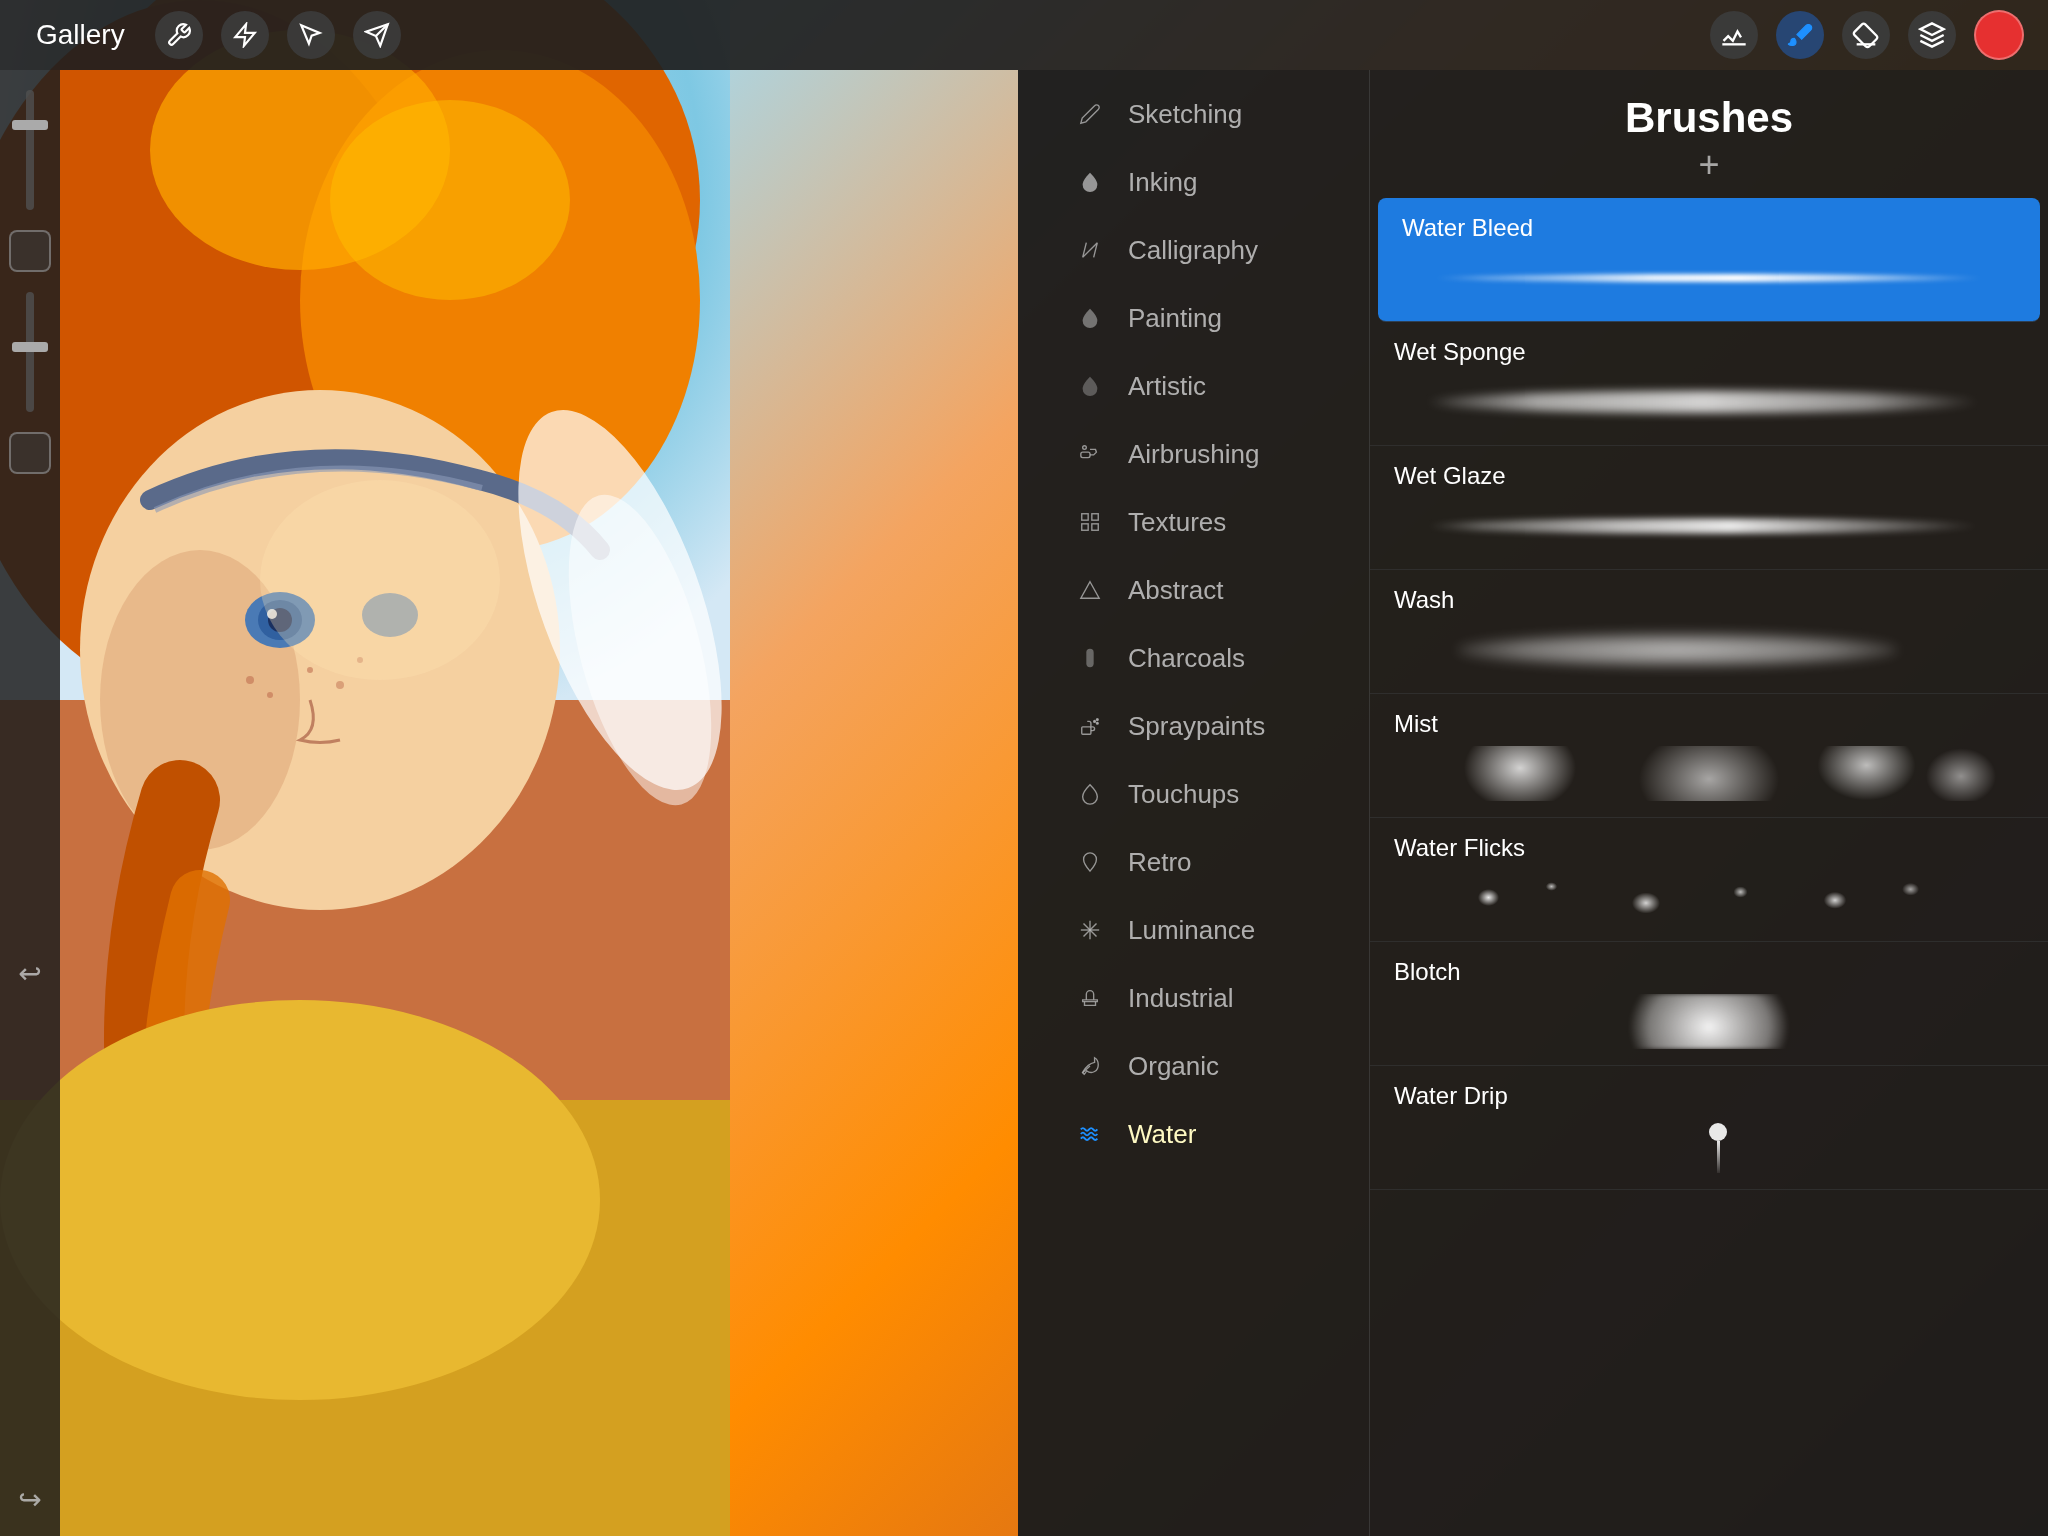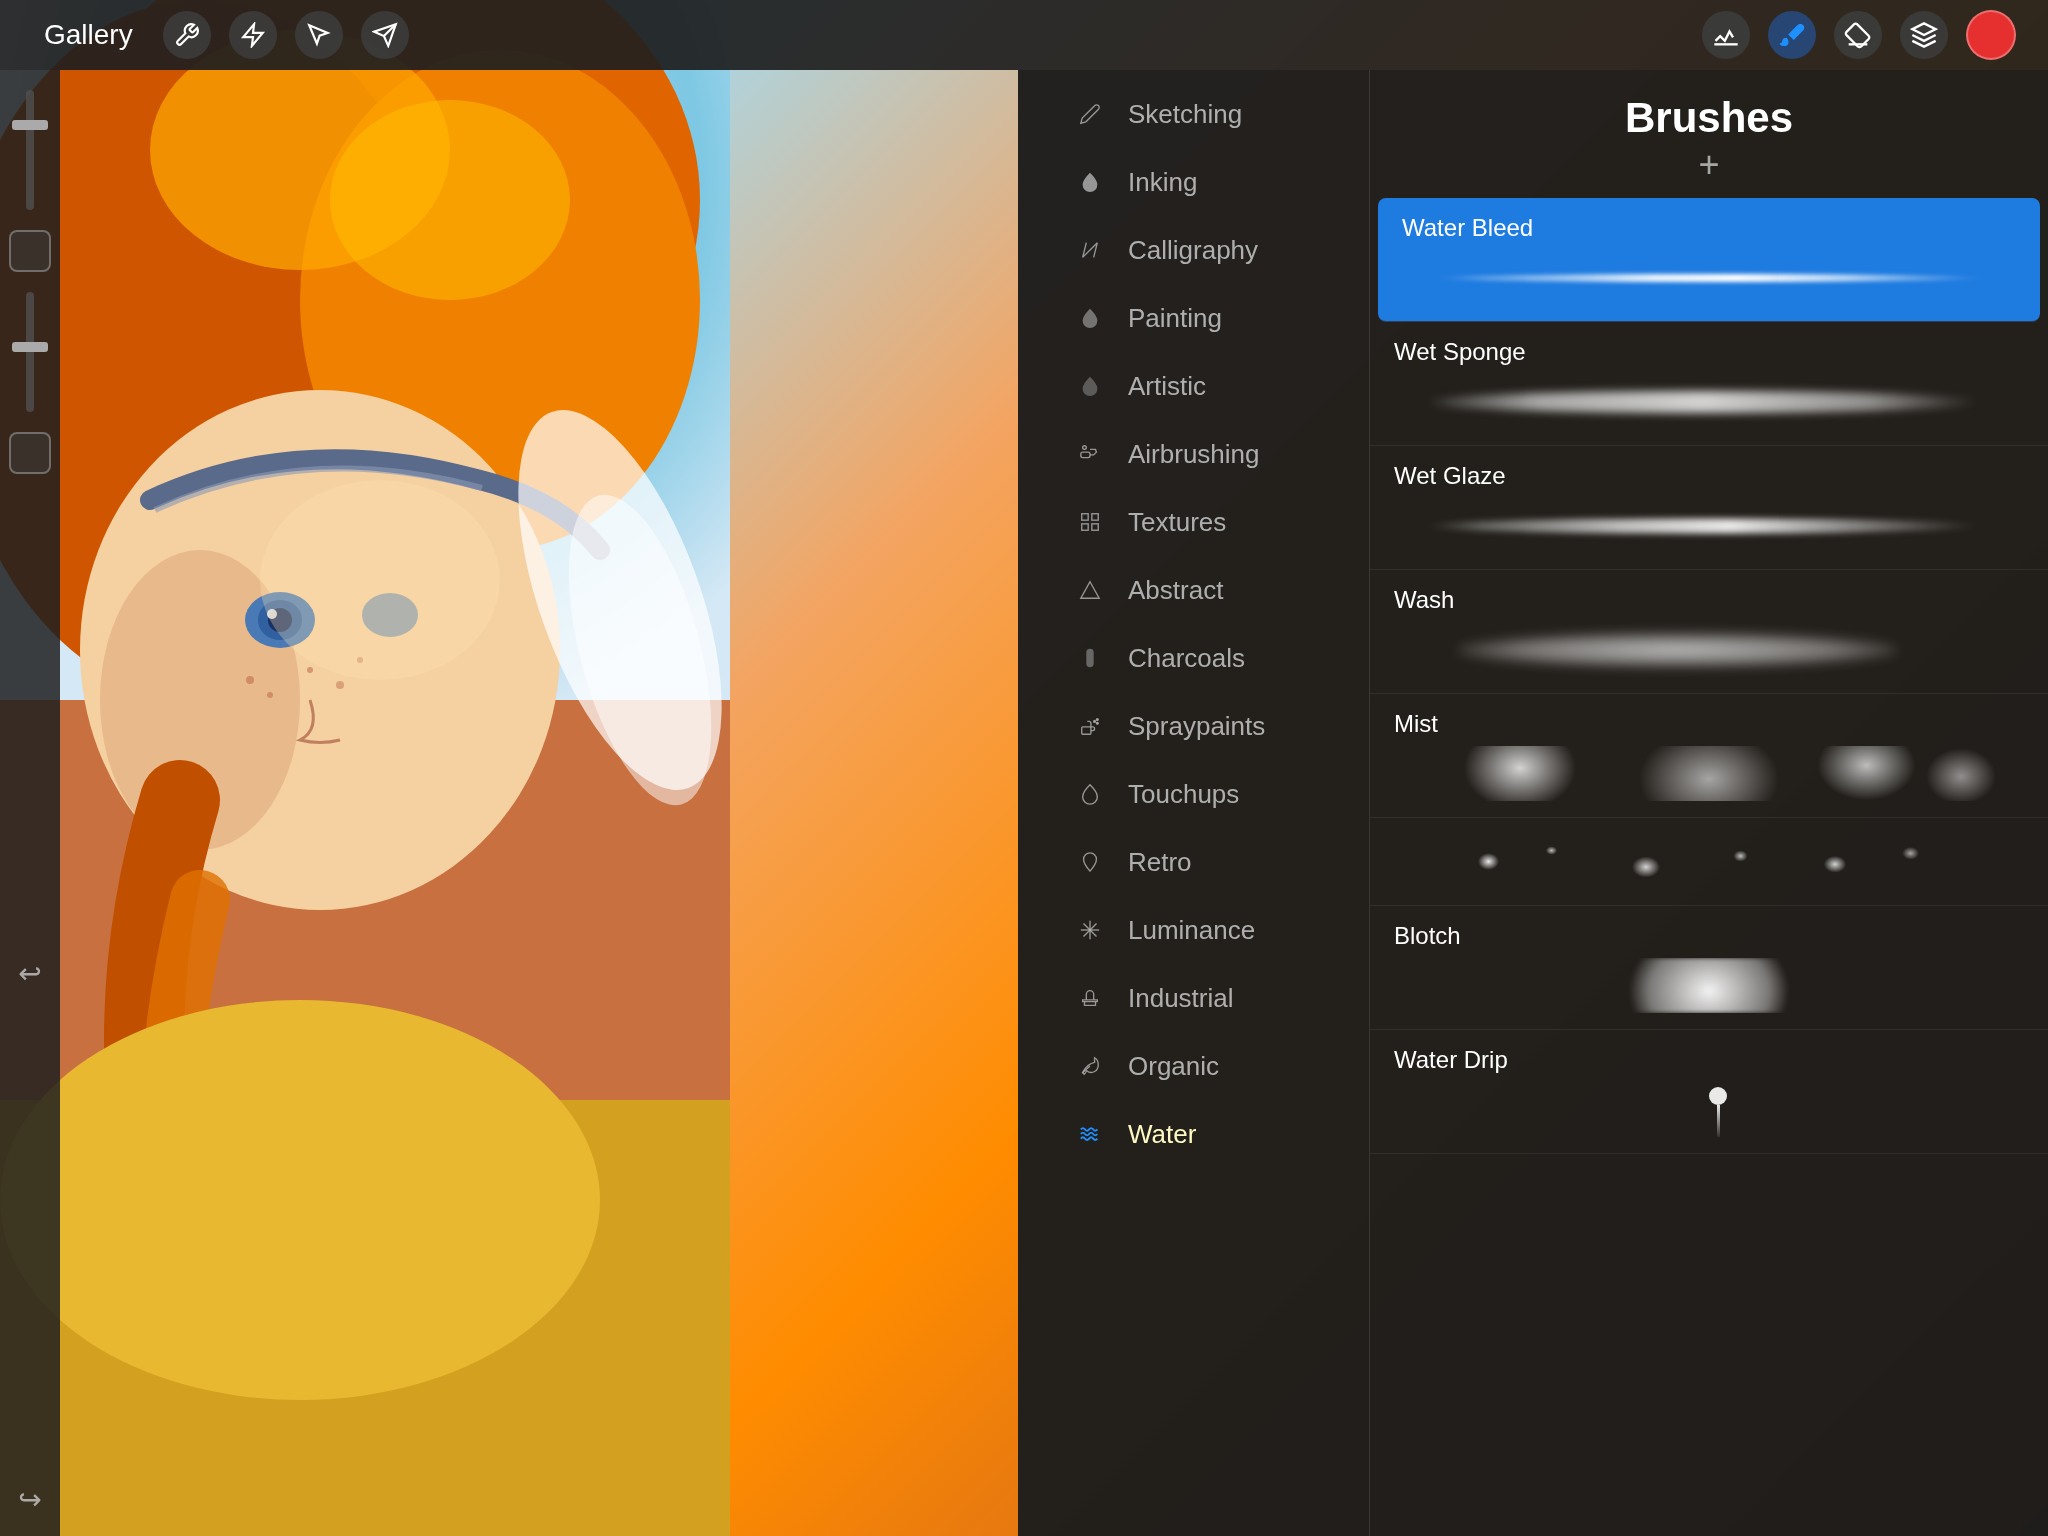--- a/index.html
+++ b/index.html
@@ -23,21 +23,21 @@
     }
 
     
     #top-toolbar {
       position: absolute;
       top: 0; left: 0; right: 0;
       height: 70px;
       background: rgba(30,30,30,0.92);
       display: flex;
       align-items: center;
-      padding: 0 32px;
+      padding: 0 24px;
       z-index: 100;
     }
 
     .toolbar-left {
       display: flex;
       align-items: center;
       gap: 18px;
       flex: 1;
     }
 
@@ -714,20 +714,21 @@
           <div class="stroke-wash"></div>
         </div>
       </div>
       <div class="brush-item">
         <div class="brush-item-name">Mist</div>
         <div class="brush-preview">
           <div class="stroke-mist"></div>
         </div>
       </div>
       <div class="brush-item">
+        <div class="brush-item-name">Water Flicks</div>
         <div class="brush-preview">
           <div class="stroke-water-flicks"></div>
         </div>
       </div>
       <div class="brush-item">
         <div class="brush-item-name">Blotch</div>
         <div class="brush-preview">
           <div class="stroke-blotch"></div>
         </div>
       </div>

